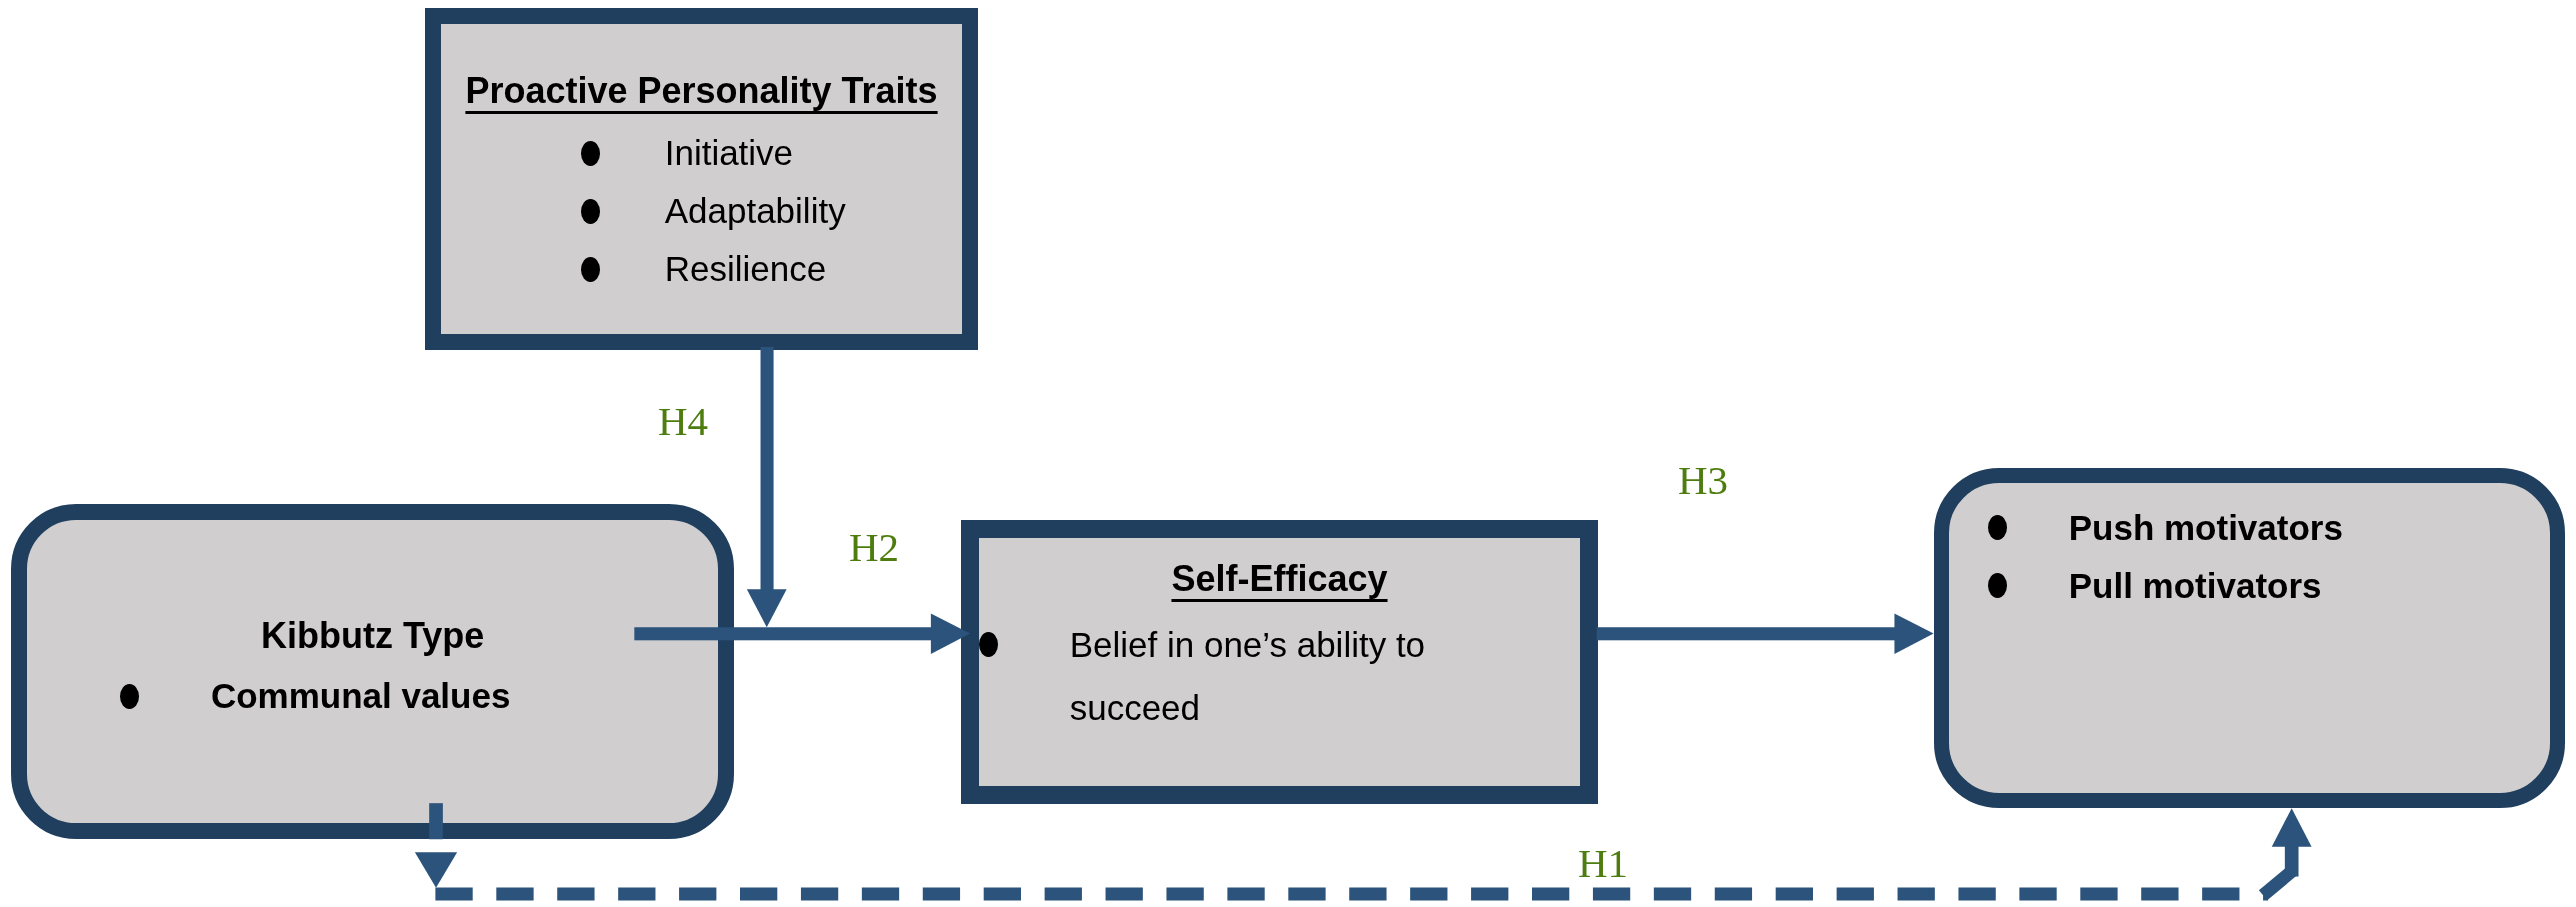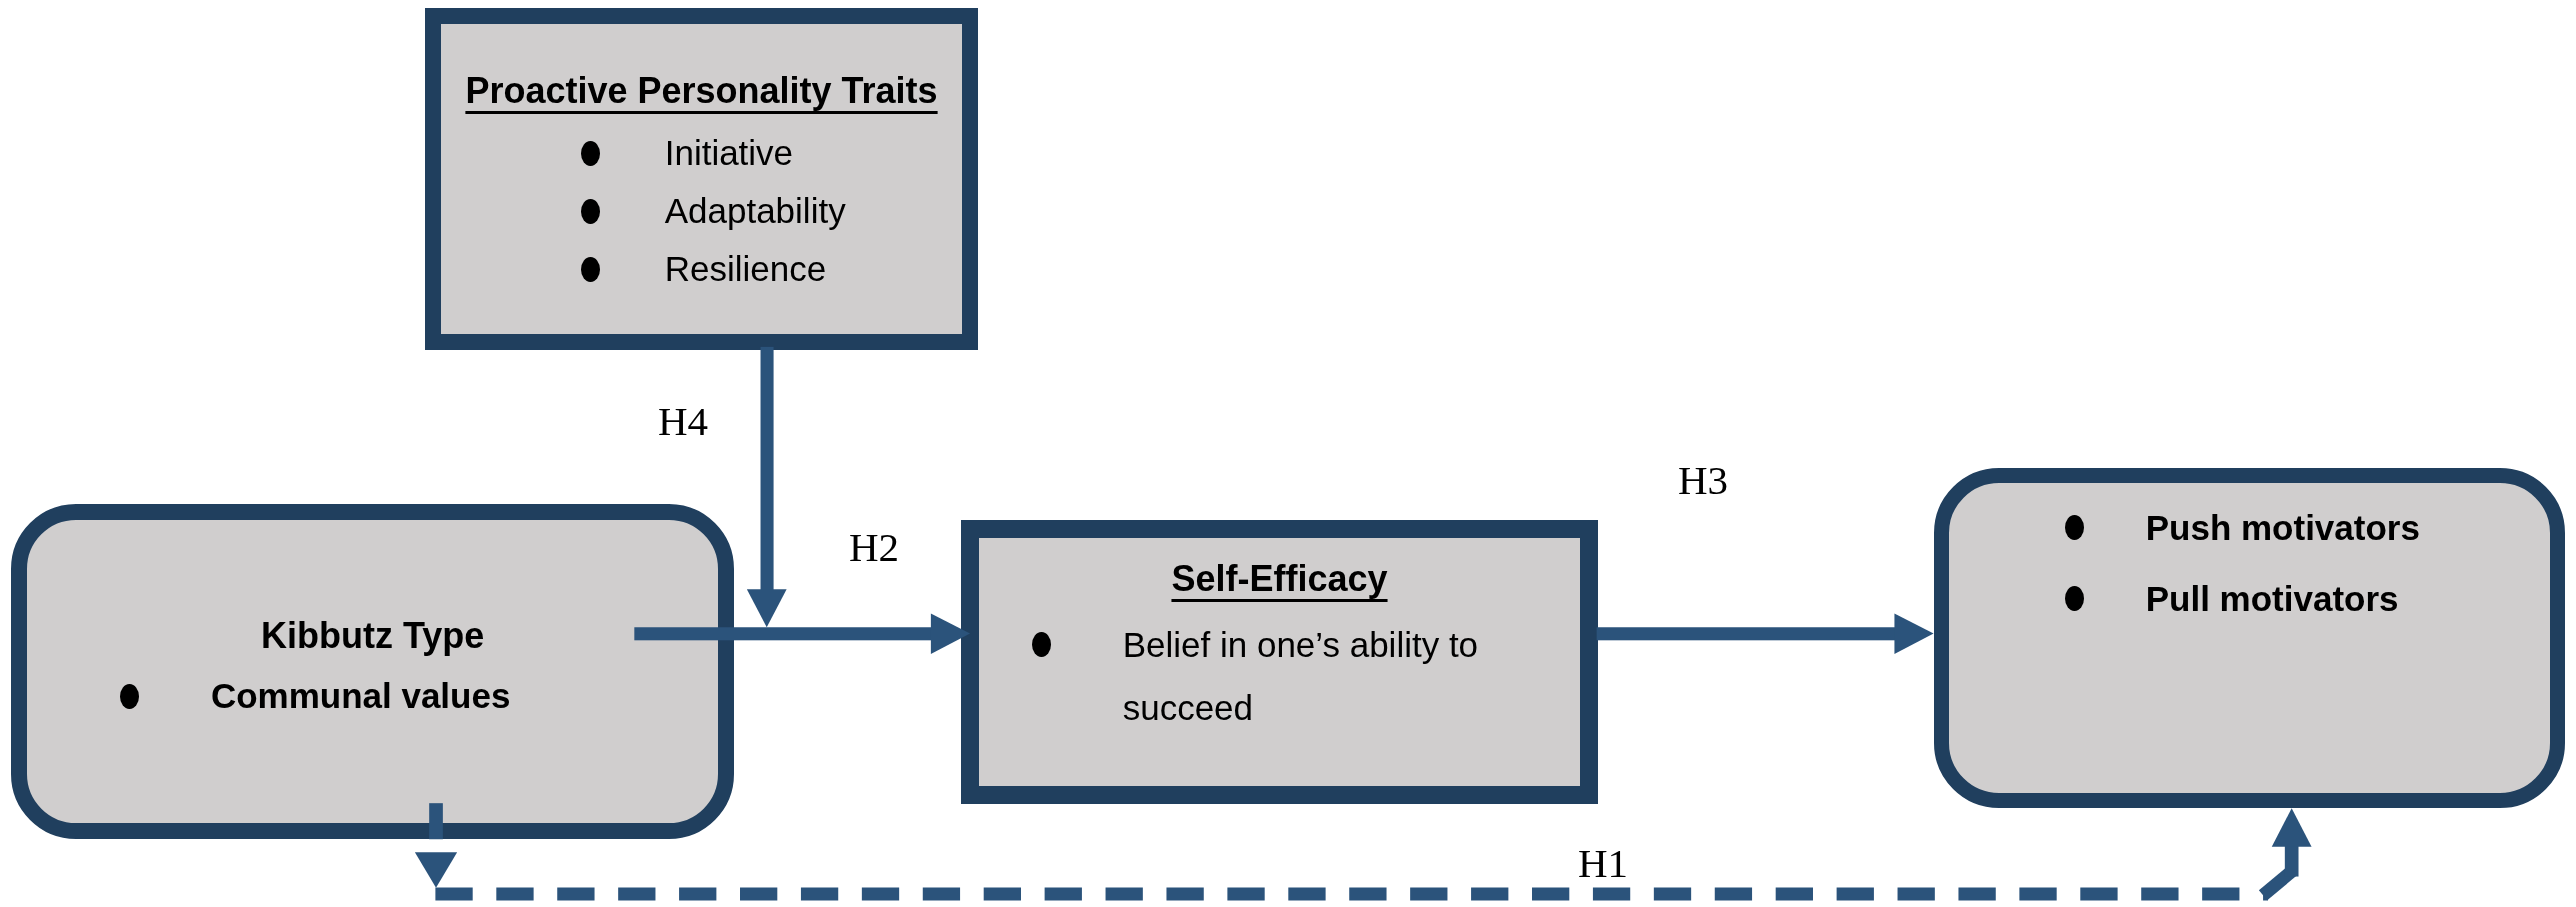--- a/index.html
+++ b/index.html
@@ -22,32 +22,32 @@
 
   
   #box-kibbutz{left:11.2px;top:480px;width:723px;height:335px;border-radius:65px;margin-top:24px;}
   #box-kibbutz .box-title{margin-top:95px;}
   #box-kibbutz .bullets{margin-top:18.7px;padding-left:93px;}
   #box-kibbutz .bullet .dot{margin-right:72px;}
 
   
   #box-self{left:961px;top:520px;width:637px;height:284px;border-width:18.7px;}
   #box-self .box-title{margin-top:20px;}
-  #box-self .bullets{margin-top:13.7px;padding-left:53px;}
+  #box-self .bullets{margin-top:13.7px;}
   #box-self .bullet-text{max-width:404px;line-height:1.8;}
   #box-self .bullet .dot{margin-right:72px;margin-top:18.7px;}
 
   
   #box-motiv{left:1934px;top:468px;width:631px;height:340px;border-radius:65px;border-width:15px;}
   #box-motiv .box-title{margin-top:65px;}
-  #box-motiv .bullets{margin-top:23.6px;padding-left:116px;row-gap:29px;}
+  #box-motiv .bullets{margin-top:23.6px;padding-left:39px;row-gap:16px;}
   #box-motiv .bullet .dot{margin-right:62px;}
 
   .hlabel{position:absolute;font-family:"Liberation Serif","DejaVu Serif",serif;
-          font-size:41px;color:#000000;line-height:1;}
+          font-size:41px;color:#4d7c0f;line-height:1;}
   #label-h4{left:658px;top:401px;}
   #label-h2{left:849px;top:527px;}
   #label-h3{left:1678px;top:460px;}
   #label-h1{left:1578px;top:843px;}
 
   #arrow-layer{position:absolute;left:0;top:0;width:2576px;height:907px;pointer-events:none;}
 </style>
 </head>
 <body>
 

